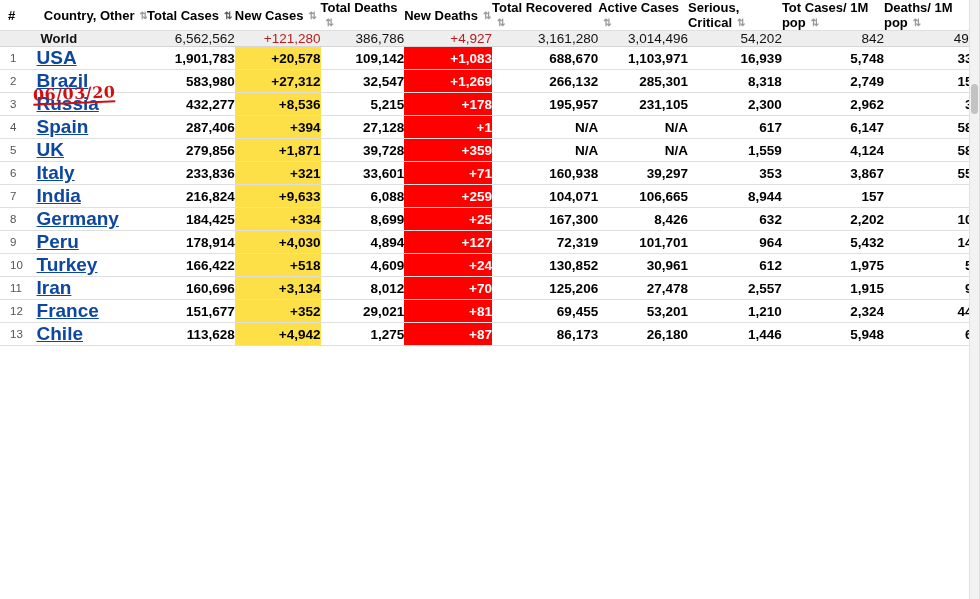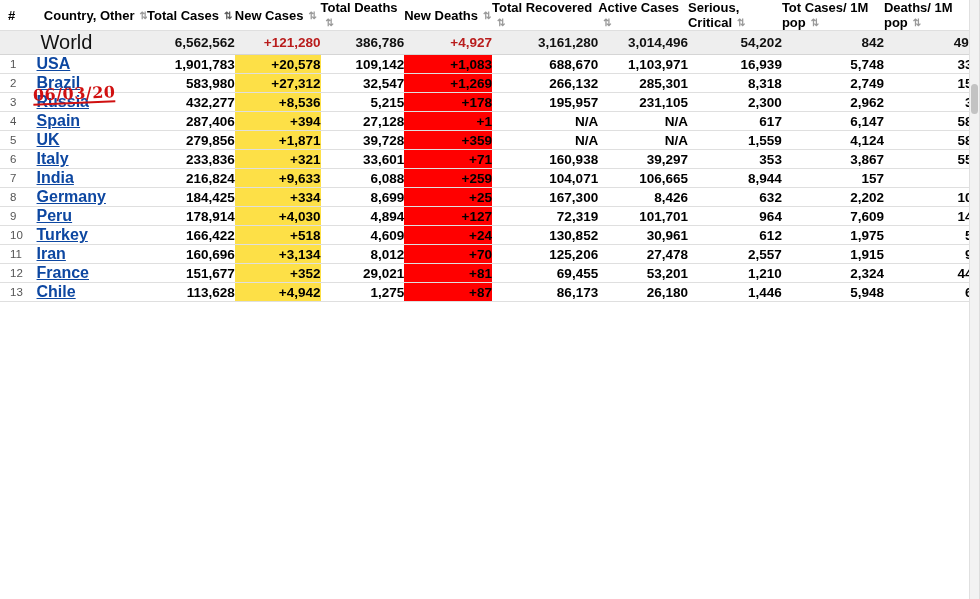--- a/index.html
+++ b/index.html
@@ -81,42 +81,42 @@
     color: #555555;
     padding-left: 10px;
   }
   tbody td.col-country {
     text-align: left;
     padding-left: 10px;
     font-weight: normal;
   }
   tbody tr.world-row td {
     background: #eeeeee;
-    font-weight: bold;
+    font-weight: normal;
     color: #111111;
     border-bottom: 1px solid #d5d5d5;
   }
   tbody tr.world-row td.col-country {
-    font-weight: normal;
-    font-size: 20px;
+    font-weight: bold;
+    font-size: 13px;
     padding-left: 14px;
   }
   .country-link {
     color: #0d47a1;
     text-decoration: underline;
     font-weight: bold;
-    font-size: 16px;
+    font-size: 19px;
     cursor: pointer;
   }
   td.newcases {
     background: #fde047;
   }
   td.newdeaths {
     background: #ff0000;
-    color: #000000;
+    color: #ffffff;
   }
   tr.world-row td.newcases,
   tr.world-row td.newdeaths {
     background: #eeeeee;
     color: #b91c1c;
   }
   
   col.c-num      { width: 26px; }
   col.c-country  { width: 118px; }
   col.c-total    { width: 86px; }
@@ -361,21 +361,21 @@
       <tr>
         <td class="col-num">9</td>
         <td class="col-country"><a class="country-link">Peru</a></td>
         <td>178,914</td>
         <td class="newcases">+4,030</td>
         <td>4,894</td>
         <td class="newdeaths">+127</td>
         <td>72,319</td>
         <td>101,701</td>
         <td>964</td>
-        <td>7,609</td>
+        <td>5,432</td>
         <td>149</td>
       </tr>
 
       <tr>
         <td class="col-num">10</td>
         <td class="col-country"><a class="country-link">Turkey</a></td>
         <td>166,422</td>
         <td class="newcases">+518</td>
         <td>4,609</td>
         <td class="newdeaths">+24</td>

